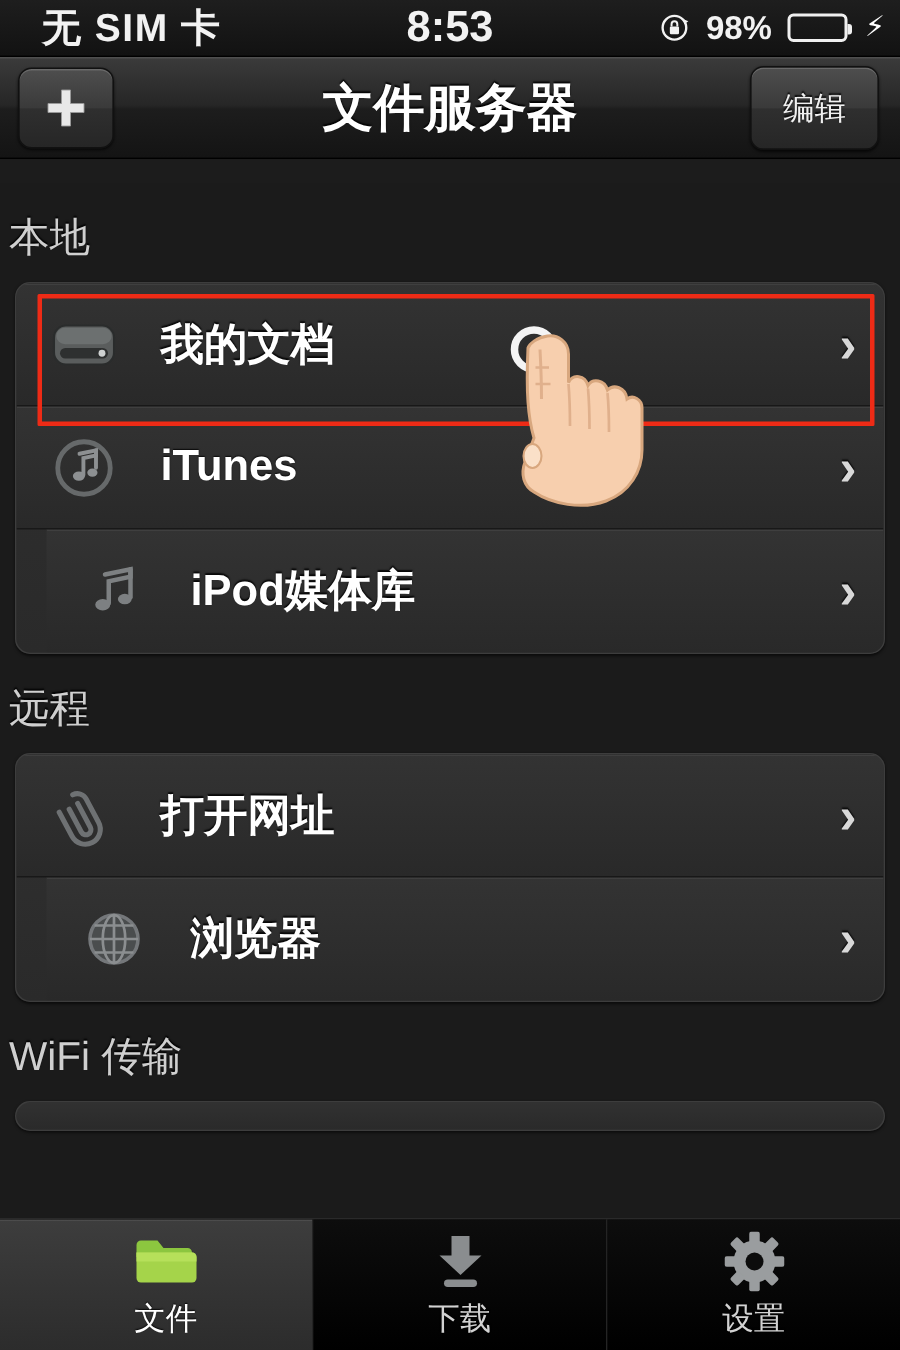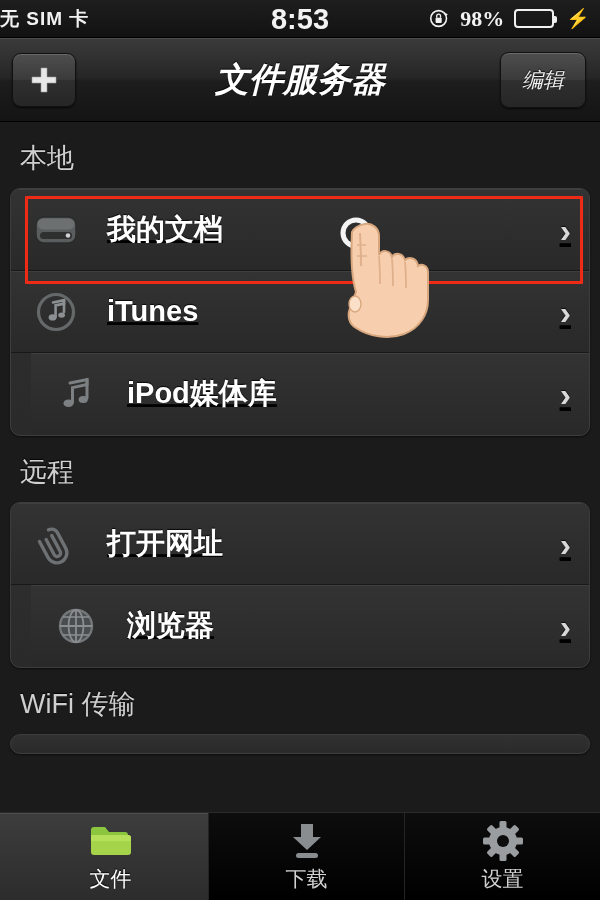--- a/index.html
+++ b/index.html
@@ -20,36 +20,36 @@
   .statusbar {
     position: absolute; top: 0; left: 0;
     width: 600px; height: 38px;
     background: linear-gradient(to bottom, #1e1e1e 0%, #121212 100%);
     display: flex; align-items: center;
     color: #f2f2f2;
     font-size: 23px;
     border-bottom: 1px solid #000;
   }
   .sb-left {
-    position: absolute; left: 0; top: 50%;
+    position: absolute; left: 28px; top: 50%;
     transform: translateY(-50%);
     font-weight: bold;
     letter-spacing: 1px;
-    font-size: 19px;
+    font-size: 26px;
   }
   .sb-center {
     position: absolute; left: 50%; top: 50%;
     transform: translate(-50%, -50%);
     font-weight: bold;
     font-size: 29px;
   }
   .sb-right {
     position: absolute; right: 10px; top: 50%;
     transform: translateY(-50%);
-    display: flex; align-items: center; gap: 10px; font-family: Liberation Serif, serif;
+    display: flex; align-items: center; gap: 10px;
   }
   .rot-lock { width: 21px; height: 21px; display:block; }
   .batt-pct { font-weight: bold; font-size: 22px; }
   .batt {
     position: relative;
     width: 40px; height: 19px;
     border: 2px solid #f0f0f0;
     border-radius: 4px;
     padding: 1.5px;
   }
@@ -63,25 +63,24 @@
   .batt-fill {
     width: 100%; height: 100%;
     background: #4ee34e;
     border-radius: 1px;
   }
   .bolt { font-size: 19px; color:#fff; margin-left:2px; line-height:1; }
 
   
   .navbar {
     position: absolute; top: 38px; left: 0;
-    width: 600px; height: 84px;
+    width: 600px; height: 68px;
     background: linear-gradient(to bottom, #3b3b3b 0%, #262626 48%, #1d1d1d 52%, #141414 100%);
     border-bottom: 1px solid #000;
     box-shadow: inset 0 1px 0 rgba(255,255,255,.10);
-    font-style: italic;
   }
   .nav-title {
     position: absolute; left: 50%; top: 50%;
     transform: translate(-50%,-50%);
     color: #ffffff;
     font-size: 34px;
     font-weight: bold;
     text-shadow: 0 -1px 1px rgba(0,0,0,.9);
     white-space: nowrap;
   }
@@ -109,31 +108,30 @@
   .content {
     position: absolute;
     top: 122px; left: 0;
     width: 600px; height: 690px;
     background: #1b1b1b;
     overflow: hidden;
   }
   .sec-header {
     color: #cfcfcf;
     font-size: 27px;
-    padding: 18px 0 12px 20px;
+    padding: 18px 0 12px 6px;
     text-shadow: 0 -1px 1px rgba(0,0,0,.9);
   }
   .card {
     margin: 0 10px;
     background: linear-gradient(to bottom, #313131 0%, #2a2a2a 100%);
     border: 1px solid #3d3d3d;
     border-radius: 10px;
     overflow: hidden;
     box-shadow: 0 1px 2px rgba(0,0,0,.6);
-    text-decoration: underline;
   }
   .row {
     position: relative;
     display: flex;
     align-items: center;
     height: 82px;
     padding: 0 18px 0 22px;
     background: linear-gradient(to bottom, #333333 0%, #292929 100%);
     border-bottom: 1px solid #181818;
     box-shadow: inset 0 1px 0 rgba(255,255,255,.06);

